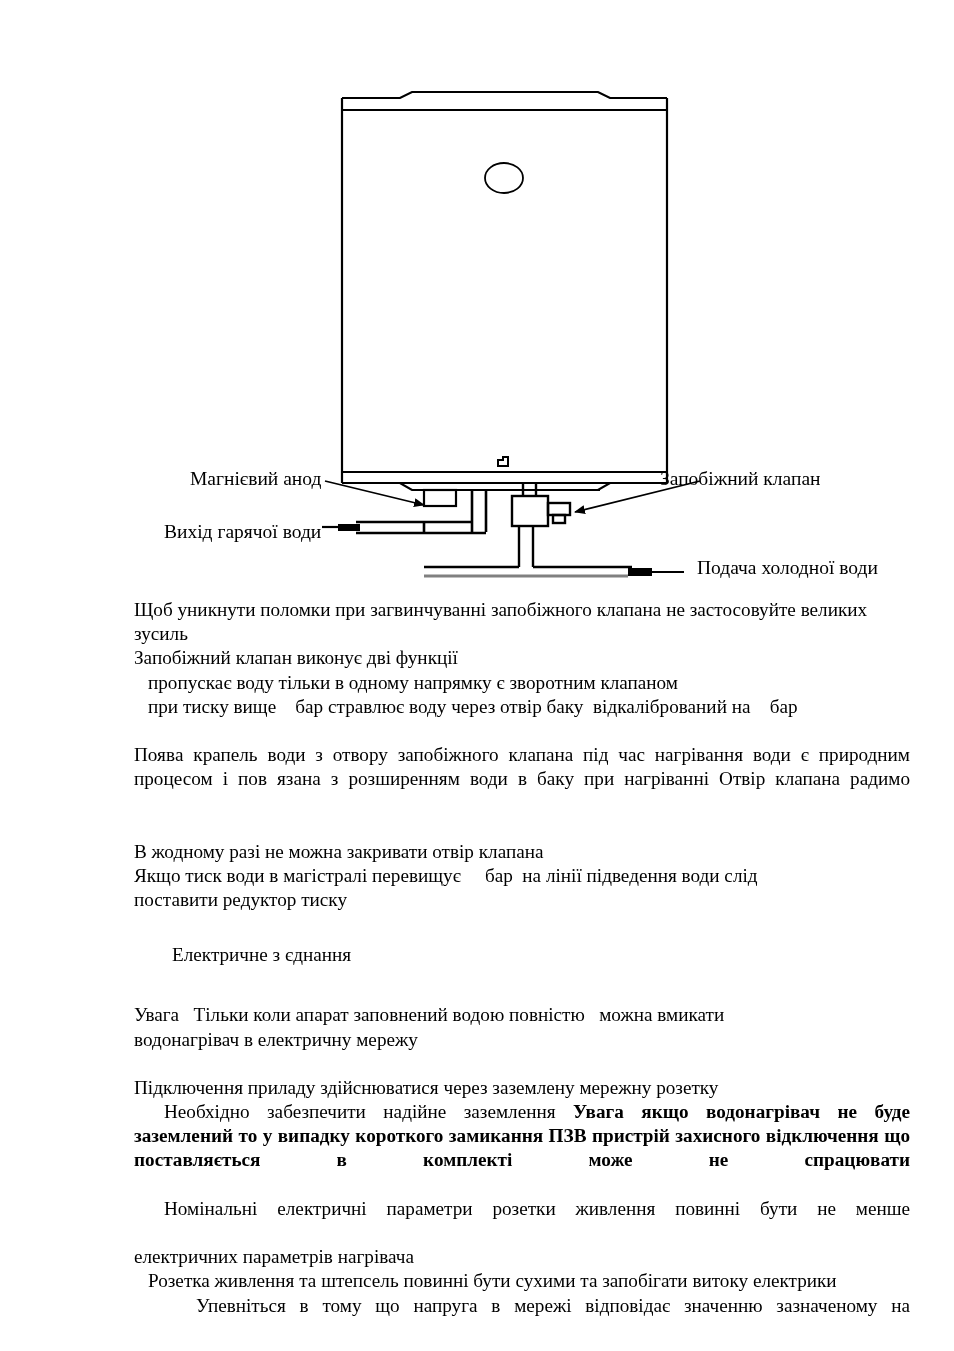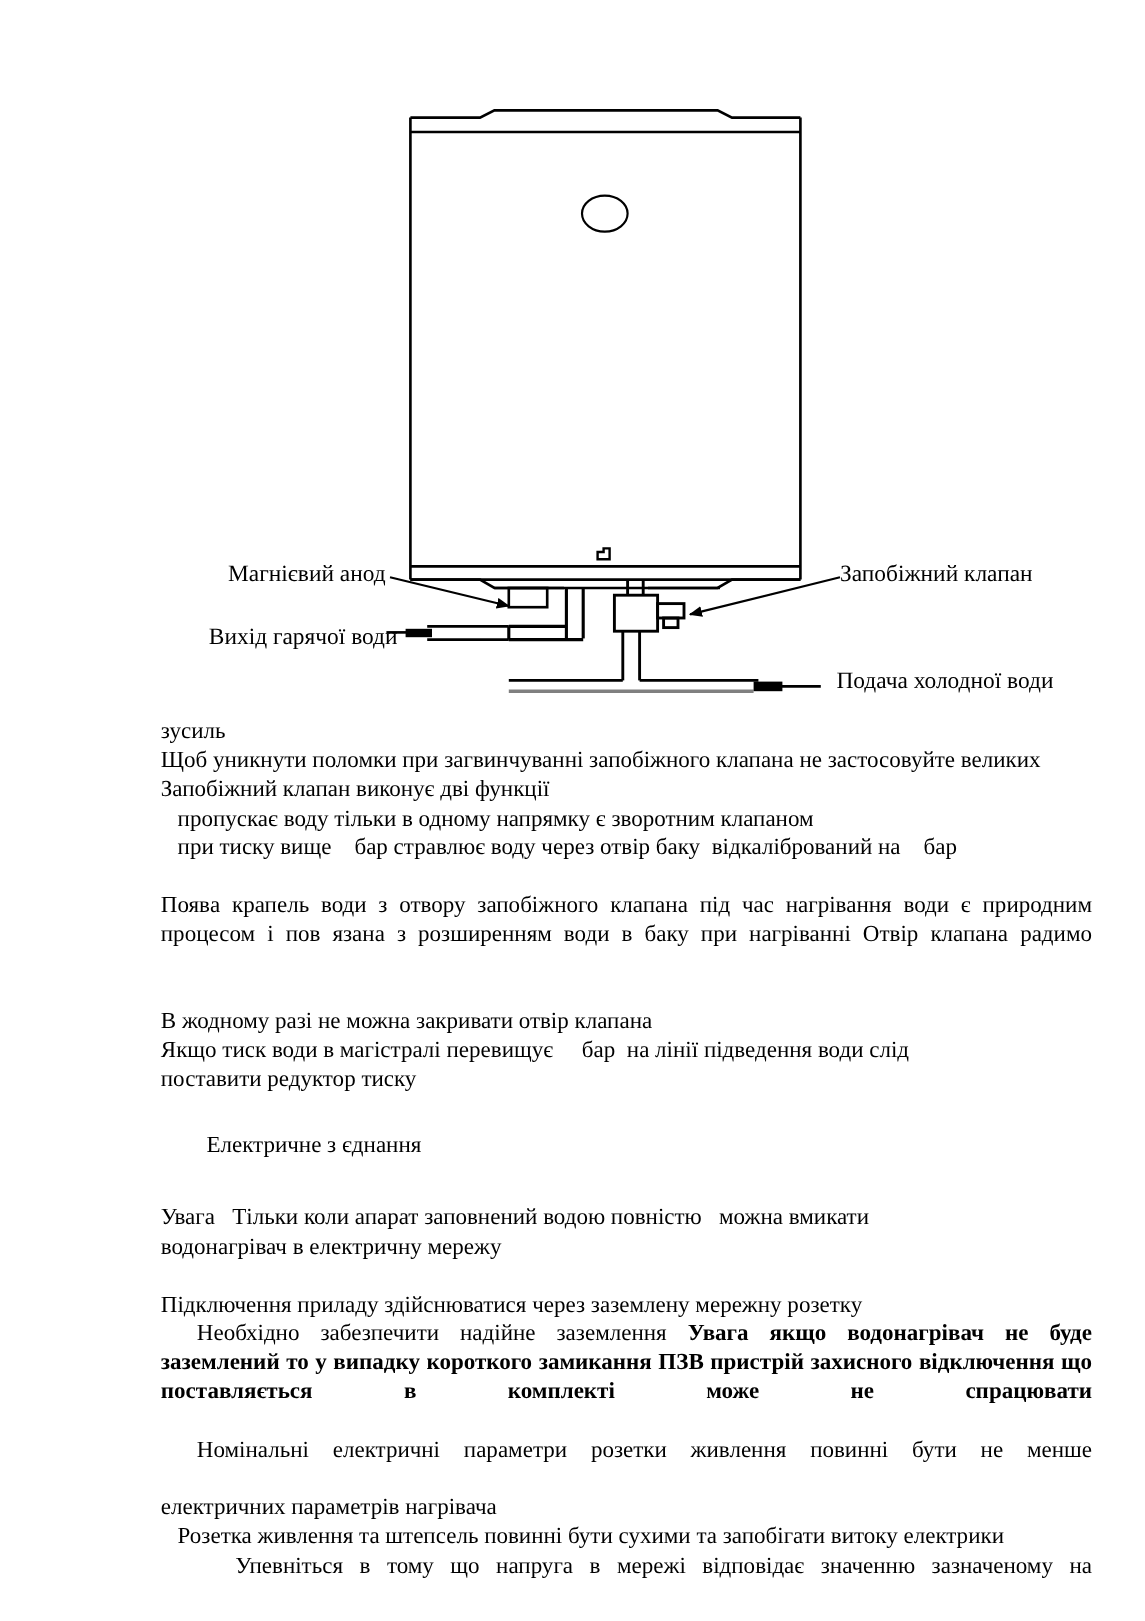--- a/index.html
+++ b/index.html
@@ -31,22 +31,22 @@
   }
   .diagram-label {
     position: absolute;
     font-family: "Liberation Serif", "DejaVu Serif", serif;
     font-size: 19.5px;
     line-height: 1.1;
     white-space: nowrap;
     color: #000;
   }
   #label-anode      { left: 190px; top: 468px; }
-  #label-hot-out    { left: 174px; top: 521px; }
-  #label-safety     { left: 700px; top: 468px; }
+  #label-hot-out    { left: 164px; top: 521px; }
+  #label-safety     { left: 660px; top: 468px; }
   #label-cold-in    { left: 697px; top: 557px; }
 
   
   #text-body {
     position: absolute;
     left: 134px;
     top: 598px;
     width: 776px;
   }
   .p {
@@ -173,22 +173,22 @@
 
   <div class="diagram-label" id="label-hot-out">Вихід гарячої води</div>
 
   <div class="diagram-label" id="label-safety">Запобіжний клапан</div>
 
   <div class="diagram-label" id="label-cold-in">Подача холодної води</div>
 </div>
 
 <div id="text-body">
 
+  <p class="p">Щоб уникнути поломки при загвинчуванні запобіжного клапана не застосовуйте великих</p>
   <p class="p">зусиль</p>
-  <p class="p">Щоб уникнути поломки при загвинчуванні запобіжного клапана не застосовуйте великих</p>
 
   <p class="p">Запобіжний клапан виконує дві функції</p>
 
   <p class="p indent-sm">пропускає воду тільки в одному напрямку  є зворотним клапаном</p>
 
   <p class="p indent-sm nb">при тиску вище    бар стравлює воду через отвір баку  відкалібрований на    бар</p>
 
   <div class="gap-m"></div>
 
   <p class="p force-just">Появa крапель води з отвору запобіжного клапана під час нагрівання води є природним процесом і пов язана з розширенням води в баку при нагріванні  Отвір клапана радимо</p>

